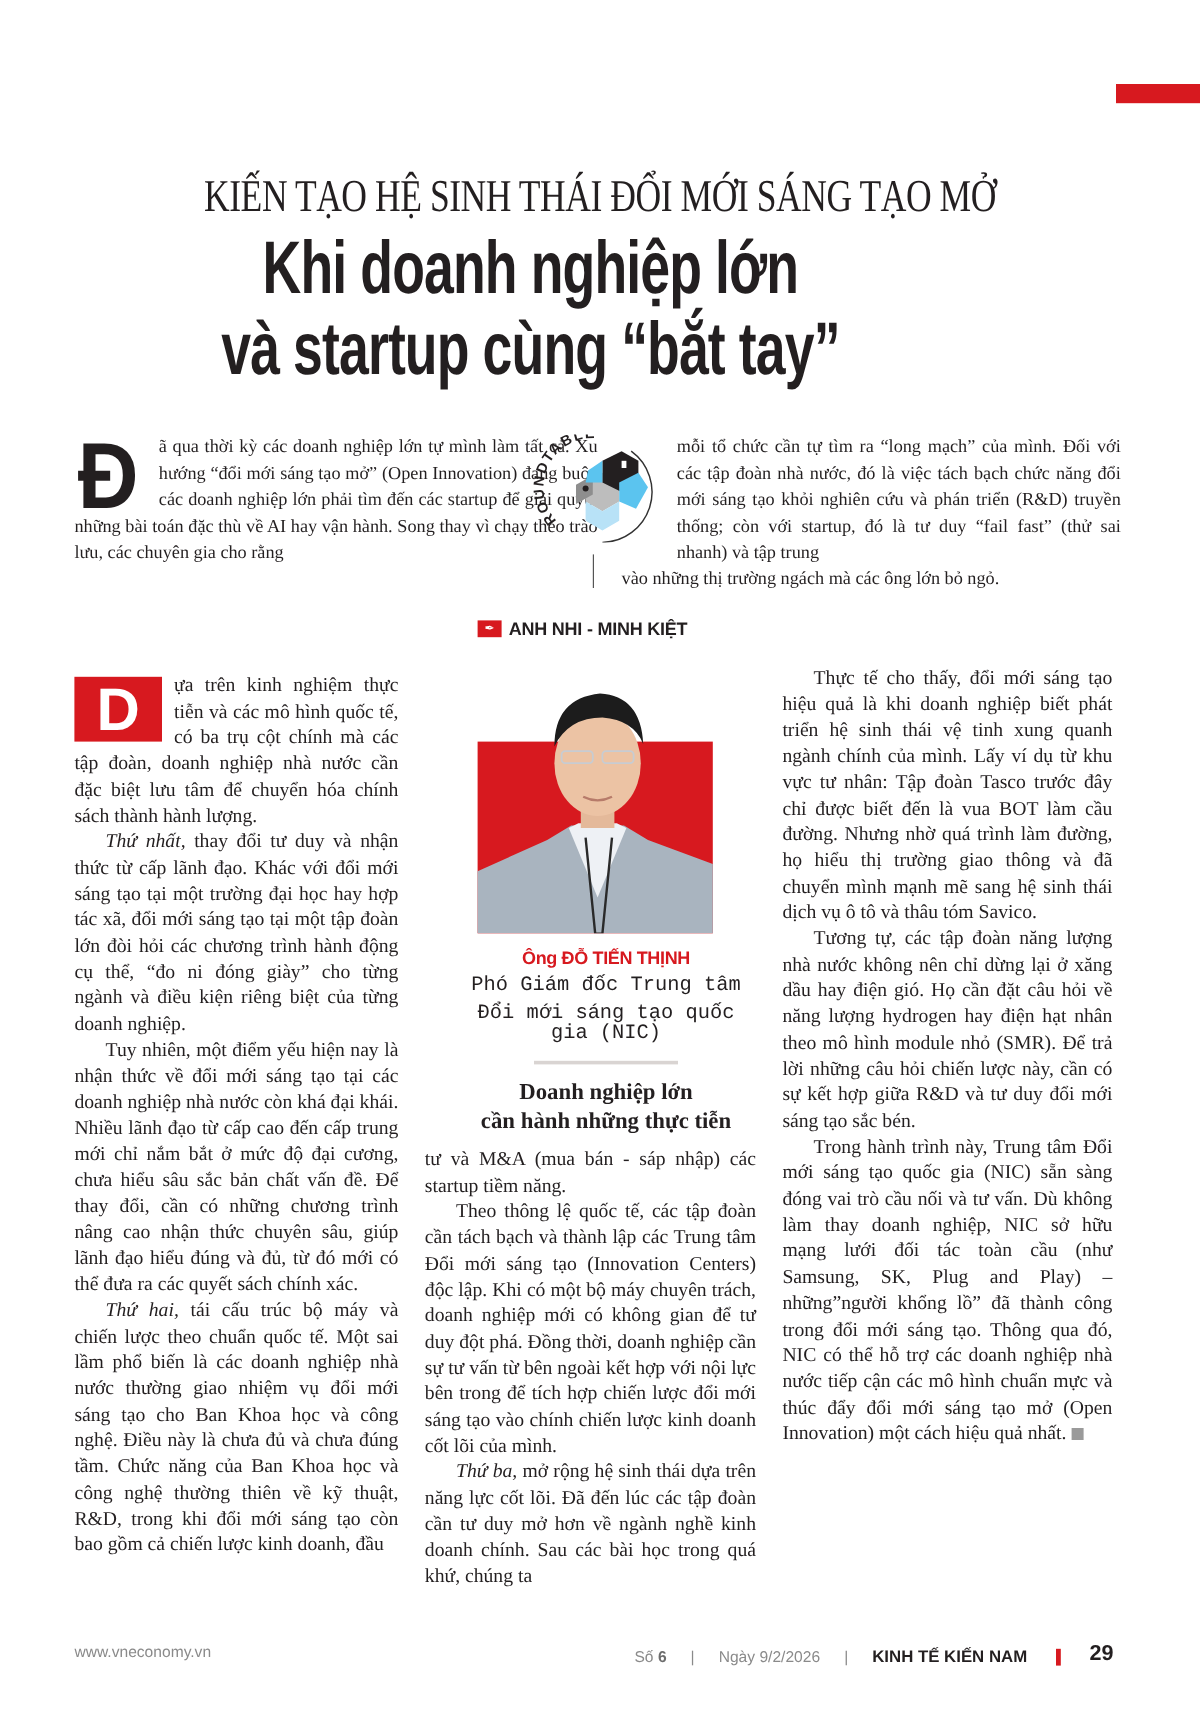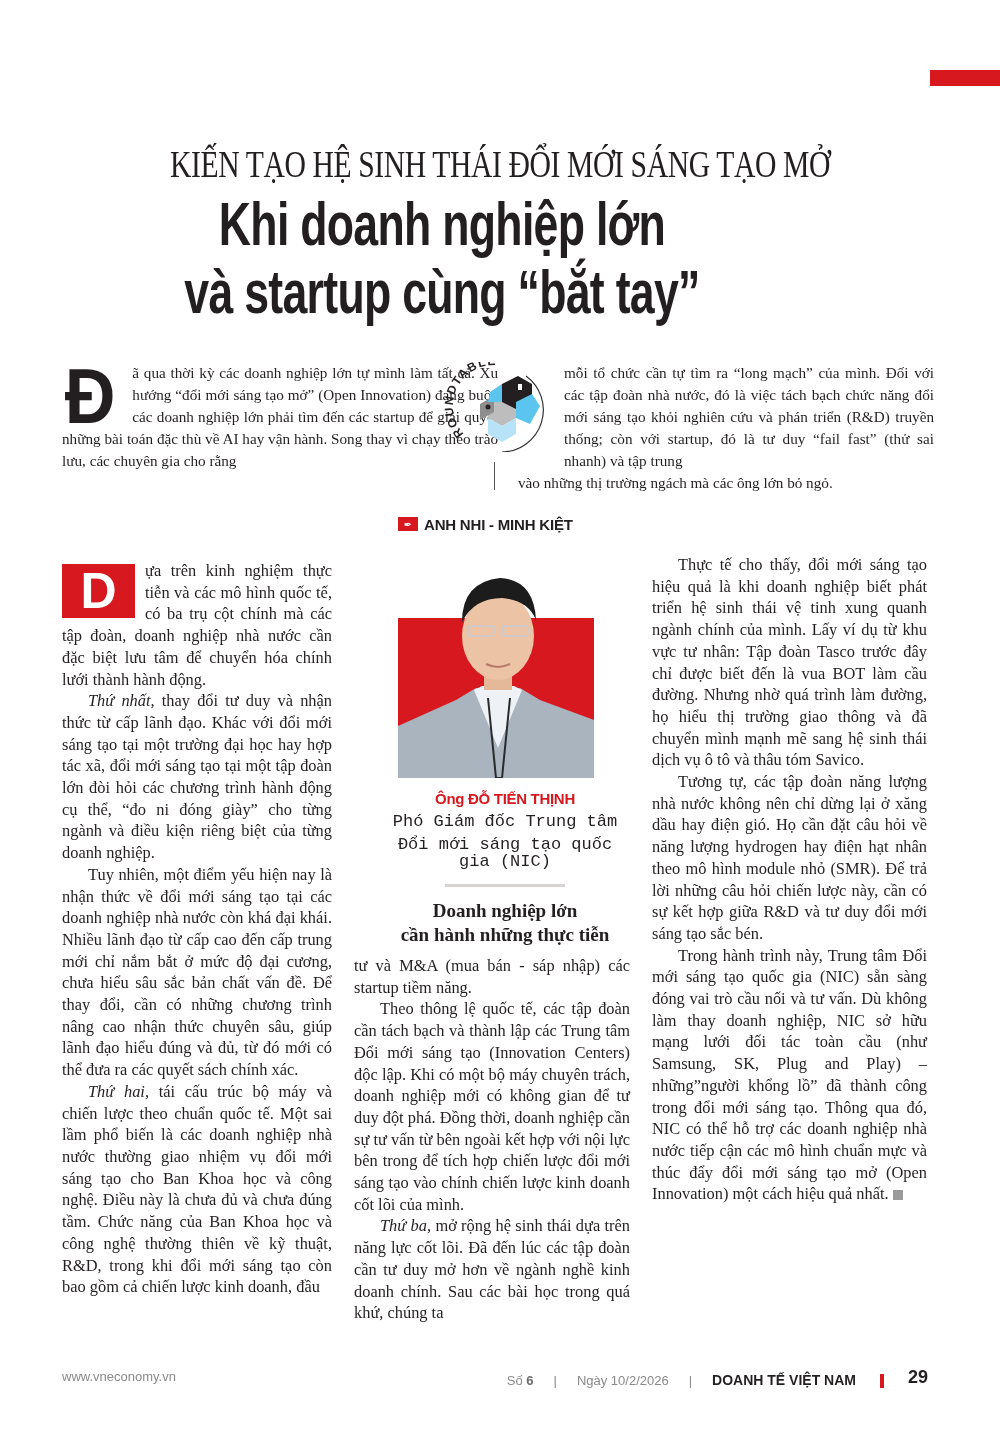--- a/index.html
+++ b/index.html
@@ -119,21 +119,21 @@
   <div class="indent-block">mỗi tổ chức cần tự tìm ra “long mạch” của mình. Đối với các tập đoàn nhà nước, đó là việc tách bạch chức năng đổi mới sáng tạo khỏi nghiên cứu và phán triển (R&amp;D) truyền thống; còn với startup, đó là tư duy “fail fast” (thử sai nhanh) và tập trung</div>
   <div>vào những thị trường ngách mà các ông lớn bỏ ngỏ.</div>
 </div>
 
 <div class="byline">
   <span class="pen">✒</span>
   <span class="name">ANH NHI - MINH KIỆT</span>
 </div>
 
 <div class="col col1">
-  <p class="noindent"><span class="dropcap">D</span><span>ựa trên kinh nghiệm thực tiễn và các mô hình quốc tế, có ba trụ cột chính mà các tập đoàn, doanh nghiệp nhà nước cần đặc biệt lưu tâm để chuyển hóa chính lưới thành hành động.</span></p>
+  <p class="noindent"><span class="dropcap">D</span><span>ựa trên kinh nghiệm thực tiễn và các mô hình quốc tế, có ba trụ cột chính mà các tập đoàn, doanh nghiệp nhà nước cần đặc biệt lưu tâm để chuyển hóa chính sách thành hành lượng.</span></p>
   <p><em>Thứ nhất,</em><span> thay đổi tư duy và nhận thức từ cấp lãnh đạo. Khác với đổi mới sáng tạo tại một trường đại học hay hợp tác xã, đổi mới sáng tạo tại một tập đoàn lớn đòi hỏi các chương trình hành động cụ thể, “đo ni đóng giày” cho từng ngành và điều kiện riêng biệt của từng doanh nghiệp.</span></p>
   <p>Tuy nhiên, một điểm yếu hiện nay là nhận thức về đổi mới sáng tạo tại các doanh nghiệp nhà nước còn khá đại khái. Nhiều lãnh đạo từ cấp cao đến cấp trung mới chỉ nắm bắt ở mức độ đại cương, chưa hiểu sâu sắc bản chất vấn đề. Để thay đổi, cần có những chương trình nâng cao nhận thức chuyên sâu, giúp lãnh đạo hiểu đúng và đủ, từ đó mới có thể đưa ra các quyết sách chính xác.</p>
   <p><em>Thứ hai,</em><span> tái cấu trúc bộ máy và chiến lược theo chuẩn quốc tế. Một sai lầm phổ biến là các doanh nghiệp nhà nước thường giao nhiệm vụ đổi mới sáng tạo cho Ban Khoa học và công nghệ. Điều này là chưa đủ và chưa đúng tầm. Chức năng của Ban Khoa học và công nghệ thường thiên về kỹ thuật, R&amp;D, trong khi đổi mới sáng tạo còn bao gồm cả chiến lược kinh doanh, đầu</span></p>
 </div>
 
 <div class="portrait">
   <div class="redbg"></div>
   <svg width="204" height="230" viewBox="0 0 204 230" style="position:absolute;left:0;top:0;">
     <path d="M 2 178 L 60 152 L 80 140 L 124 140 L 144 152 L 198 172 L 198 230 L 2 230 Z" fill="#a9b4bf"></path>
     <path d="M 78 142 L 102 200 L 126 142 L 118 138 L 86 138 Z" fill="#eef1f5"></path>
@@ -166,19 +166,19 @@
   <p>Thực tế cho thấy, đổi mới sáng tạo hiệu quả là khi doanh nghiệp biết phát triển hệ sinh thái vệ tinh xung quanh ngành chính của mình. Lấy ví dụ từ khu vực tư nhân: Tập đoàn Tasco trước đây chỉ được biết đến là vua BOT làm cầu đường. Nhưng nhờ quá trình làm đường, họ hiểu thị trường giao thông và đã chuyển mình mạnh mẽ sang hệ sinh thái dịch vụ ô tô và thâu tóm Savico.</p>
   <p>Tương tự, các tập đoàn năng lượng nhà nước không nên chỉ dừng lại ở xăng dầu hay điện gió. Họ cần đặt câu hỏi về năng lượng hydrogen hay điện hạt nhân theo mô hình module nhỏ (SMR). Để trả lời những câu hỏi chiến lược này, cần có sự kết hợp giữa R&amp;D và tư duy đổi mới sáng tạo sắc bén.</p>
   <p><span>Trong hành trình này, Trung tâm Đổi mới sáng tạo quốc gia (NIC) sẵn sàng đóng vai trò cầu nối và tư vấn. Dù không làm thay doanh nghiệp, NIC sở hữu mạng lưới đối tác toàn cầu (như Samsung, SK, Plug and Play) – những”người khổng lồ” đã thành công trong đổi mới sáng tạo. Thông qua đó, NIC có thể hỗ trợ các doanh nghiệp nhà nước tiếp cận các mô hình chuẩn mực và thúc đẩy đổi mới sáng tạo mở (Open Innovation) một cách hiệu quả nhất.</span><span class="endmark"></span></p>
 </div>
 
 <div class="footer">
   <span class="site">www.vneconomy.vn</span>
   <div class="meta">
     <span class="issue"><span>Số</span> <b>6</b></span>
     <span class="sep">|</span>
-    <span>Ngày 10/2/2026</span>
+    <span>Ngày 9/2/2026</span>
     <span class="sep">|</span>
-    <span class="pub">DOANH TẾ VIỆT NAM</span>
+    <span class="pub">KINH TẾ KIẾN NAM</span>
     <span class="redmark"></span>
     <span class="pagenum">29</span>
   </div>
 </div>
 
 </body></html>

